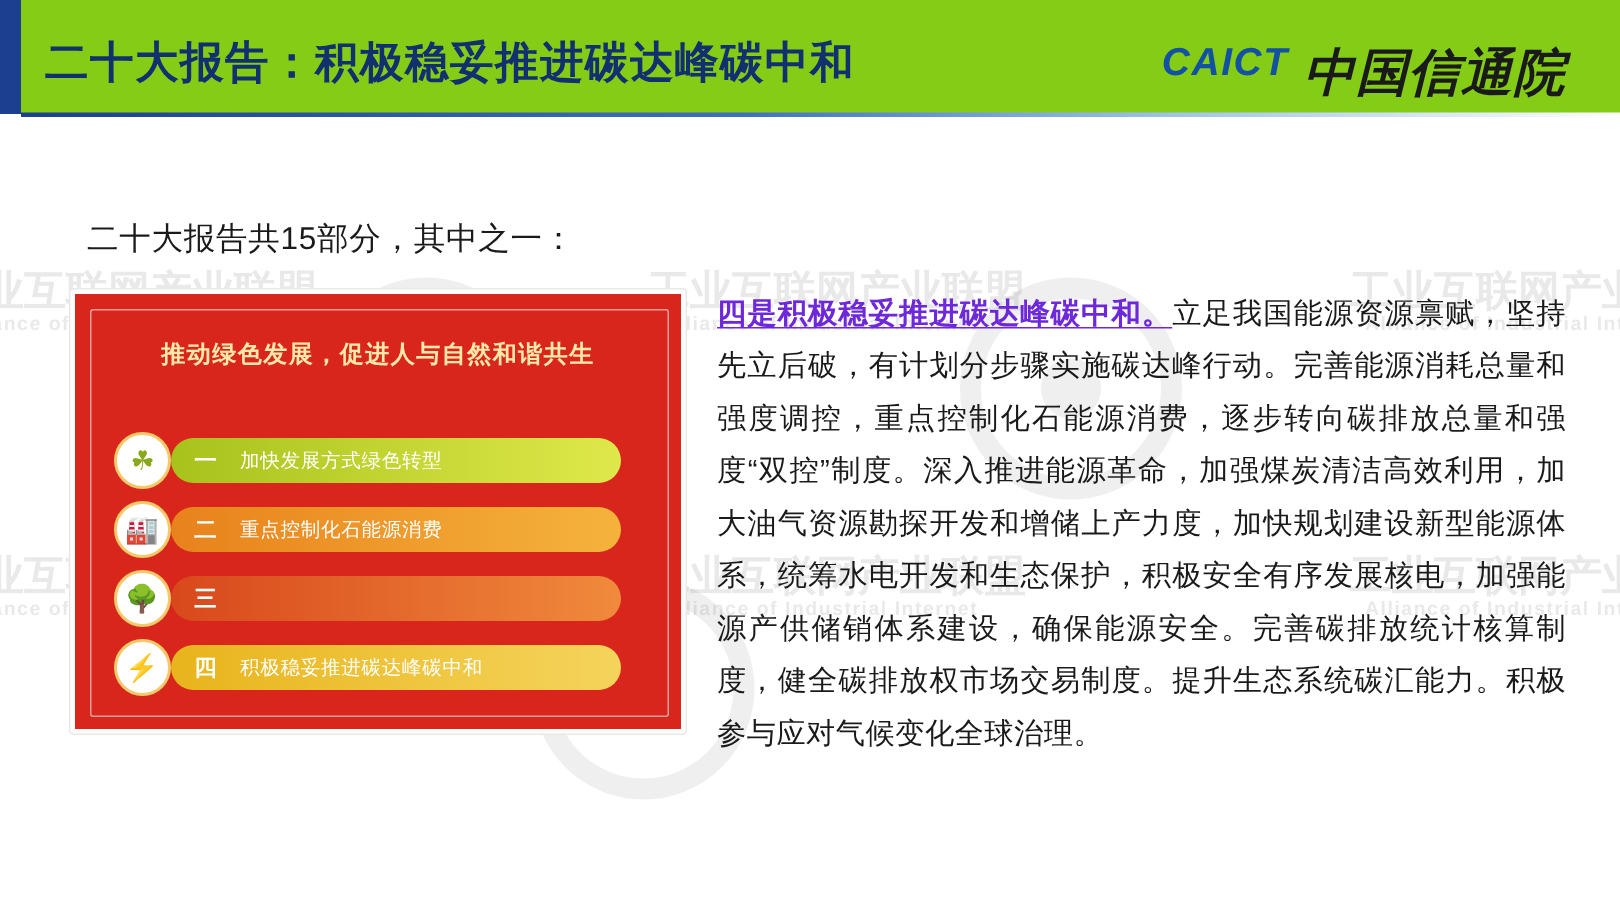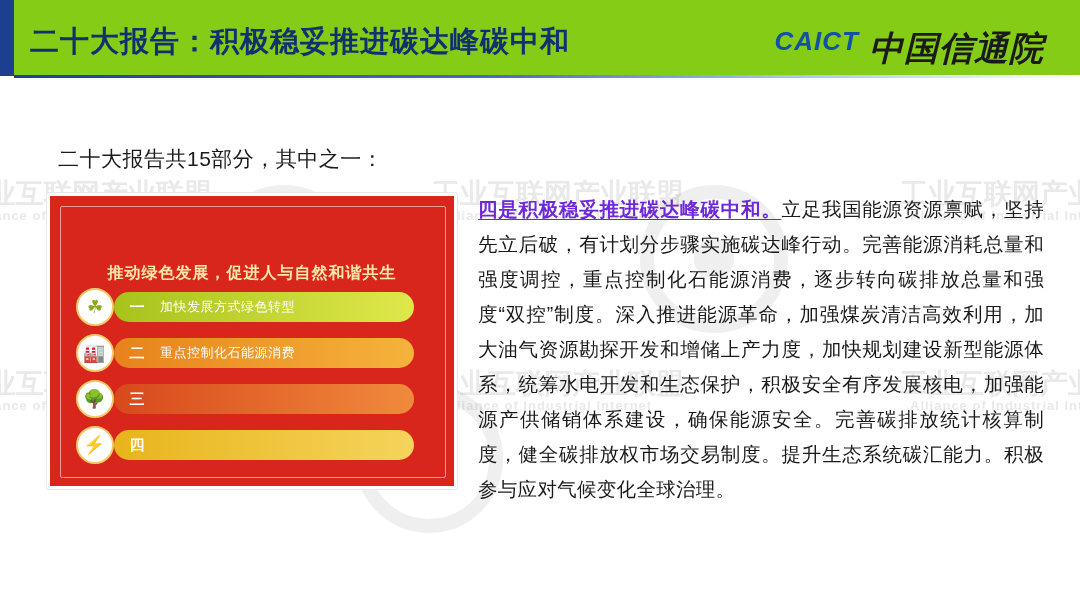--- a/index.html
+++ b/index.html
@@ -133,21 +133,20 @@
   }
   .card-title {
     position: absolute;
     left: 0; top: 30px;
     width: 404px;
     text-align: center;
     font-size: 16px;
     font-weight: bold;
     color: #ffe9a8;
     letter-spacing: 1px;
-    margin-top: 37px;
   }
   .bar {
     position: absolute;
     left: 64px;
     height: 30px;
     width: 300px;
     border-radius: 15px;
     display: flex;
     align-items: center;
   }
@@ -256,18 +255,19 @@
   </div>
 
   <div class="badge b3">🌳</div>
   <div class="bar bar3">
     <span class="num">三</span>
   </div>
 
   <div class="badge b4">⚡</div>
   <div class="bar bar4">
     <span class="num">四</span>
+    <span class="txt">积极稳妥推进碳达峰碳中和</span>
   </div>
 </div>
 
 <div class="body-text">
   <span class="lead">四是积极稳妥推进碳达峰碳中和。</span><span>立足我国能源资源禀赋，坚持先立后破，有计划分步骤实施碳达峰行动。完善能源消耗总量和强度调控，重点控制化石能源消费，逐步转向碳排放总量和强度“双控”制度。深入推进能源革命，加强煤炭清洁高效利用，加大油气资源勘探开发和增储上产力度，加快规划建设新型能源体系，统筹水电开发和生态保护，积极安全有序发展核电，加强能源产供储销体系建设，确保能源安全。完善碳排放统计核算制度，健全碳排放权市场交易制度。提升生态系统碳汇能力。积极参与应对气候变化全球治理。</span>
 </div>
 
 </body></html>

